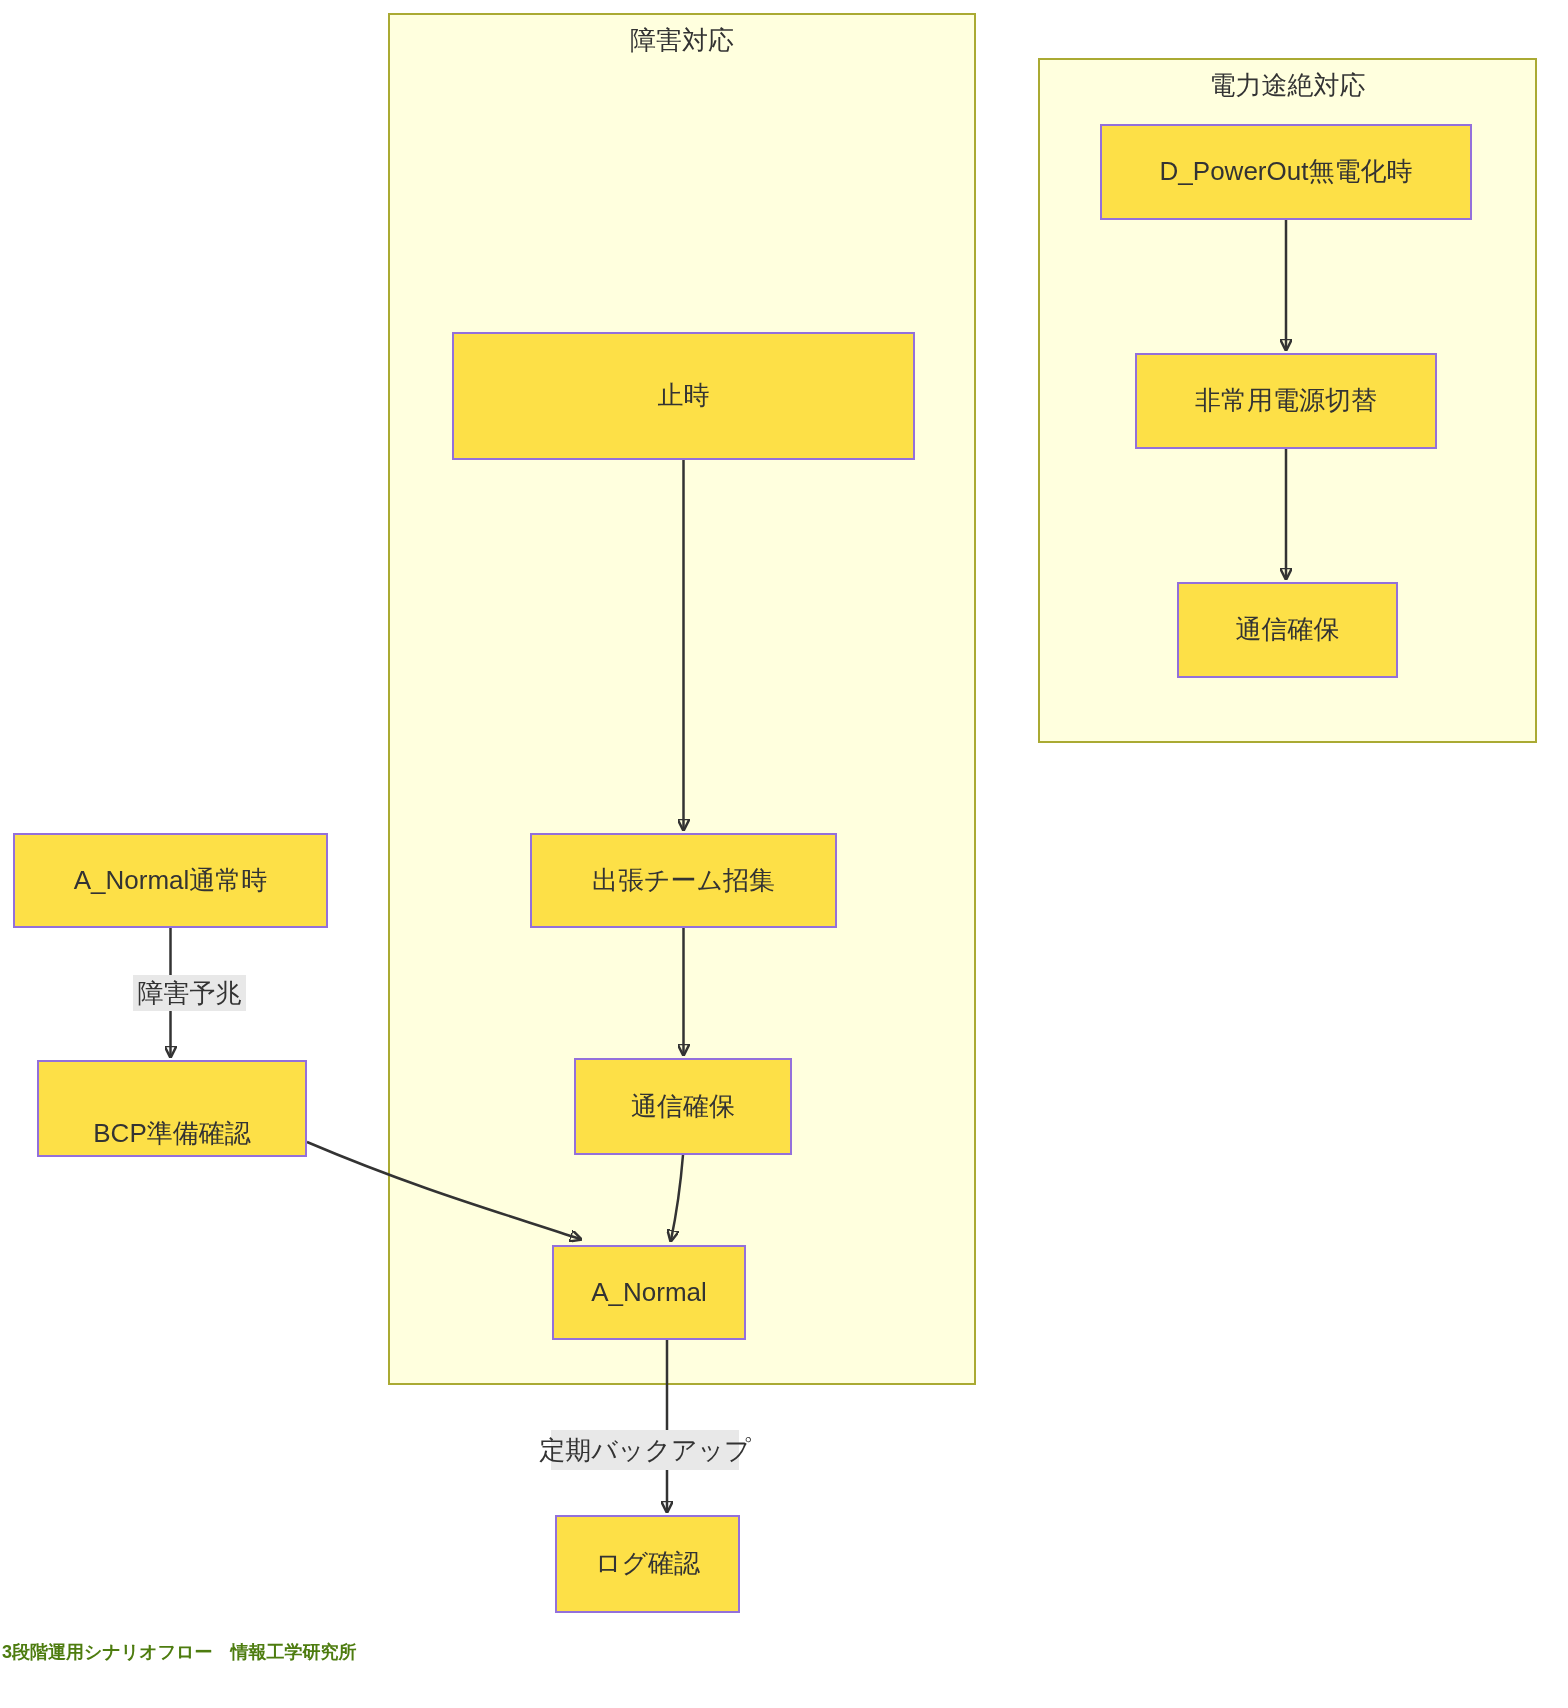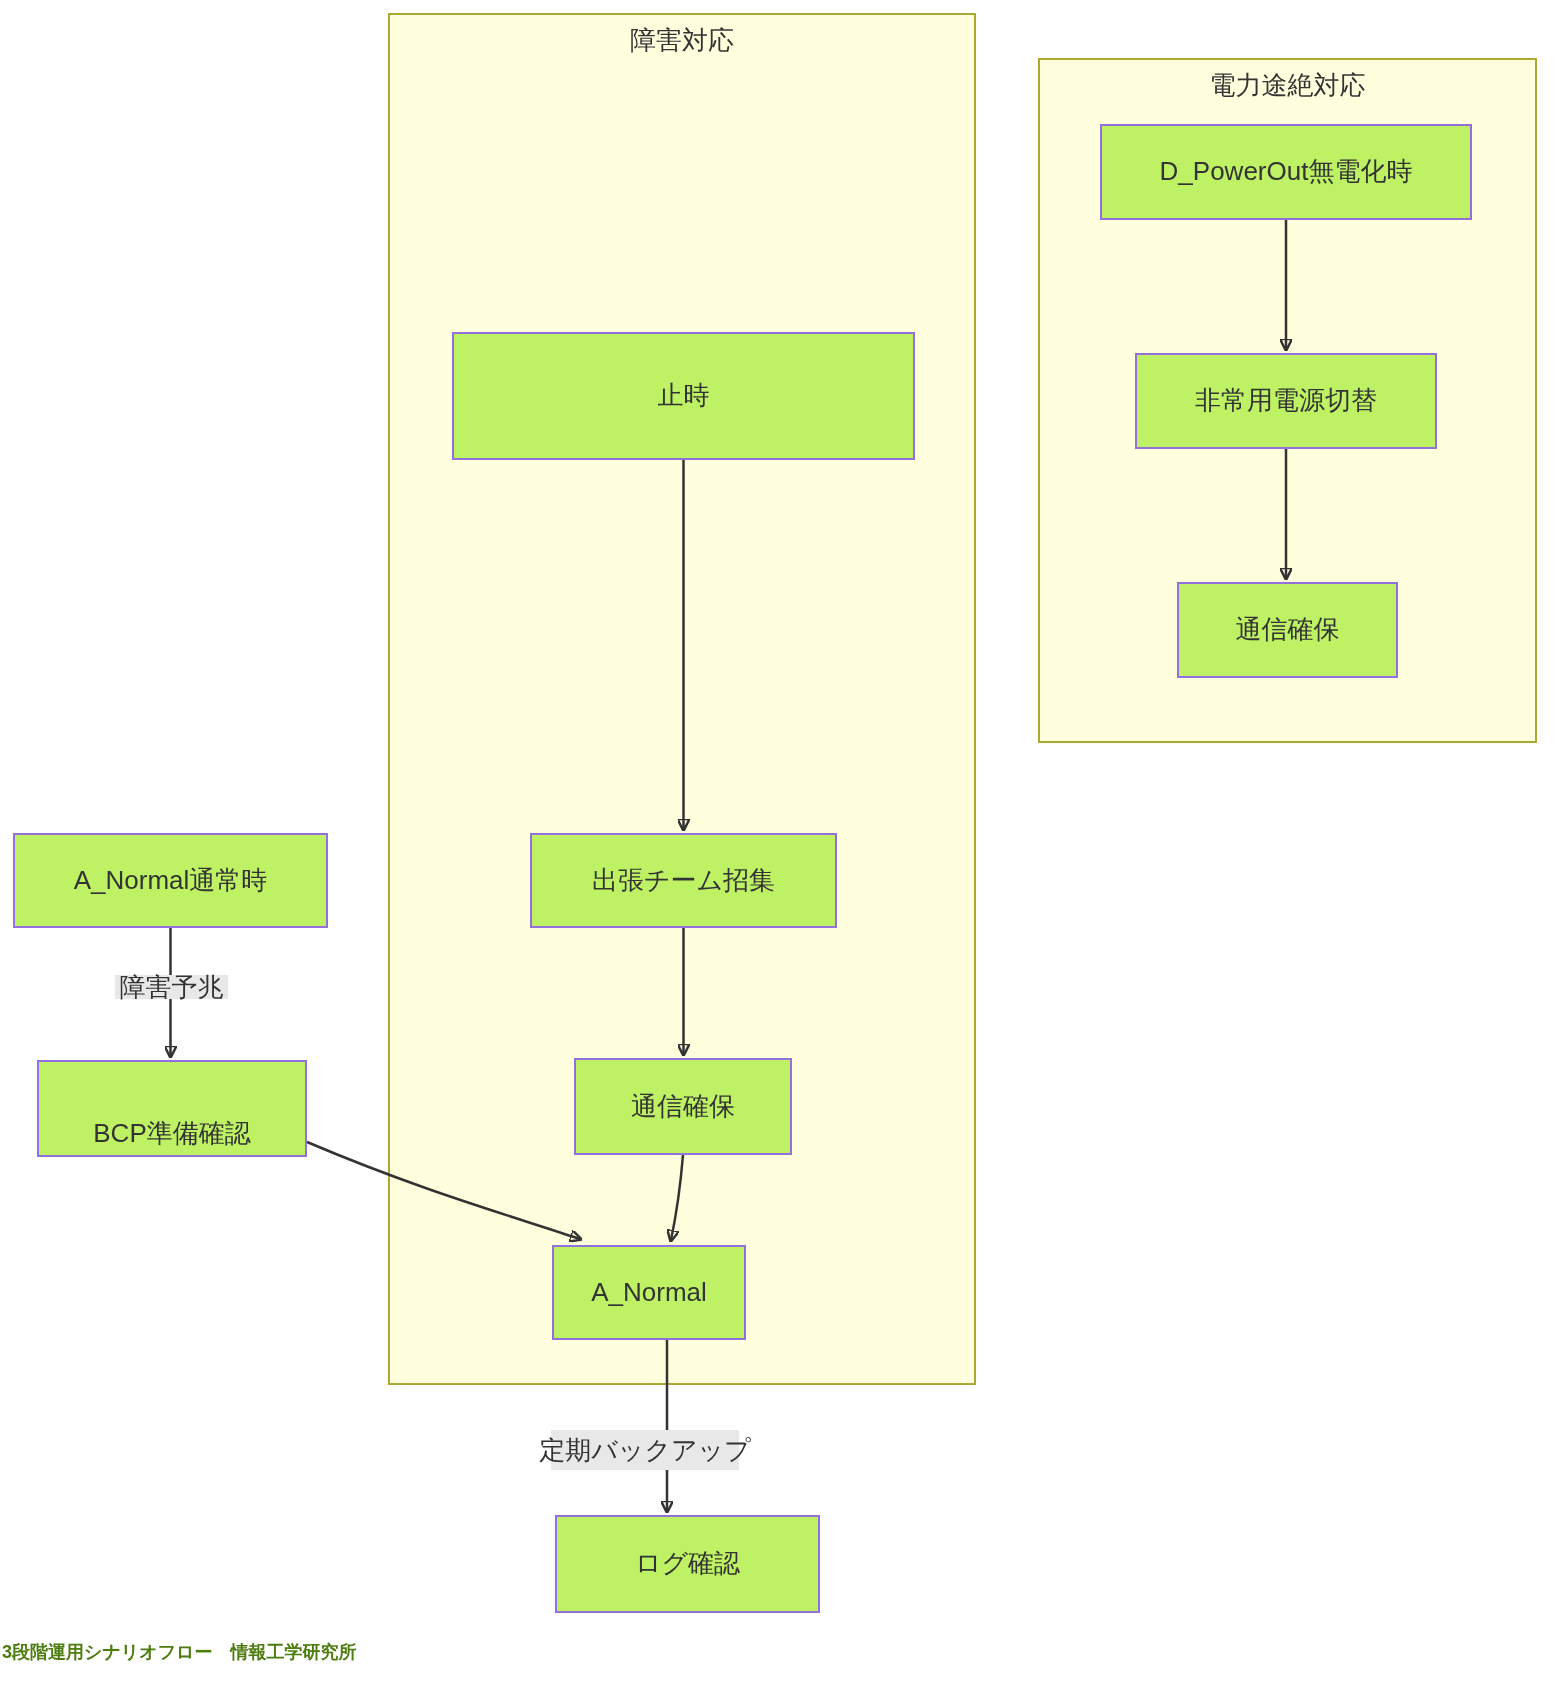--- a/index.html
+++ b/index.html
@@ -9,21 +9,21 @@
     overflow:hidden;
   }
   .subgraph{
     position:absolute;background:#ffffde;border:2px solid #aaaa33;box-sizing:border-box;
   }
   .subgraph-title{
     position:absolute;width:100%;top:8px;left:0;text-align:center;
     font-size:26px;color:#333333;font-weight:400;
   }
   .node{
-    position:absolute;background:#bef264;border:2px solid #9370db;box-sizing:border-box;
+    position:absolute;background:#fde047;border:2px solid #9370db;box-sizing:border-box;
     display:flex;align-items:center;justify-content:center;flex-direction:column;
     font-size:26px;color:#333333;text-align:center;line-height:1.6;white-space:nowrap;
   }
   .edge-label{
     position:absolute;background:#e8e8e8;color:#333333;font-size:26px;
     display:flex;align-items:center;justify-content:center;white-space:nowrap;
     box-sizing:border-box;
   }
   .caption{
     position:absolute;left:2px;top:1640px;
@@ -77,37 +77,37 @@
 </div>
 
 <div class="node" style="left:574px;top:1058px;width:218px;height:97px;">
   <span>通信確保</span>
 </div>
 
 <div class="node" style="left:552px;top:1245px;width:194px;height:95px;">
   <span>A_Normal</span>
 </div>
 
-<div class="node" style="left:555px;top:1515px;width:265px;height:98px;">
+<div class="node" style="left:555px;top:1515px;width:185px;height:98px;">
   <span>ログ確認</span>
 </div>
 
 <div class="node" style="left:1100px;top:124px;width:372px;height:96px;">
   <span>D_PowerOut無電化時</span>
 </div>
 
 <div class="node" style="left:1135px;top:353px;width:302px;height:96px;">
   <span>非常用電源切替</span>
 </div>
 
 <div class="node" style="left:1177px;top:582px;width:221px;height:96px;text-align:center;">
   <span>通信確保</span>
 </div>
 
-<div class="edge-label" style="left:115px;top:975px;width:113px;height:24px;">
+<div class="edge-label" style="left:133px;top:975px;width:113px;height:36px;">
   <span>障害予兆</span>
 </div>
 
 <div class="edge-label" style="left:551px;top:1430px;width:188px;height:40px;">
   <span>定期バックアップ</span>
 </div>
 
 <div class="caption">3段階運用シナリオフロー　情報工学研究所</div>
 
 </body></html>

